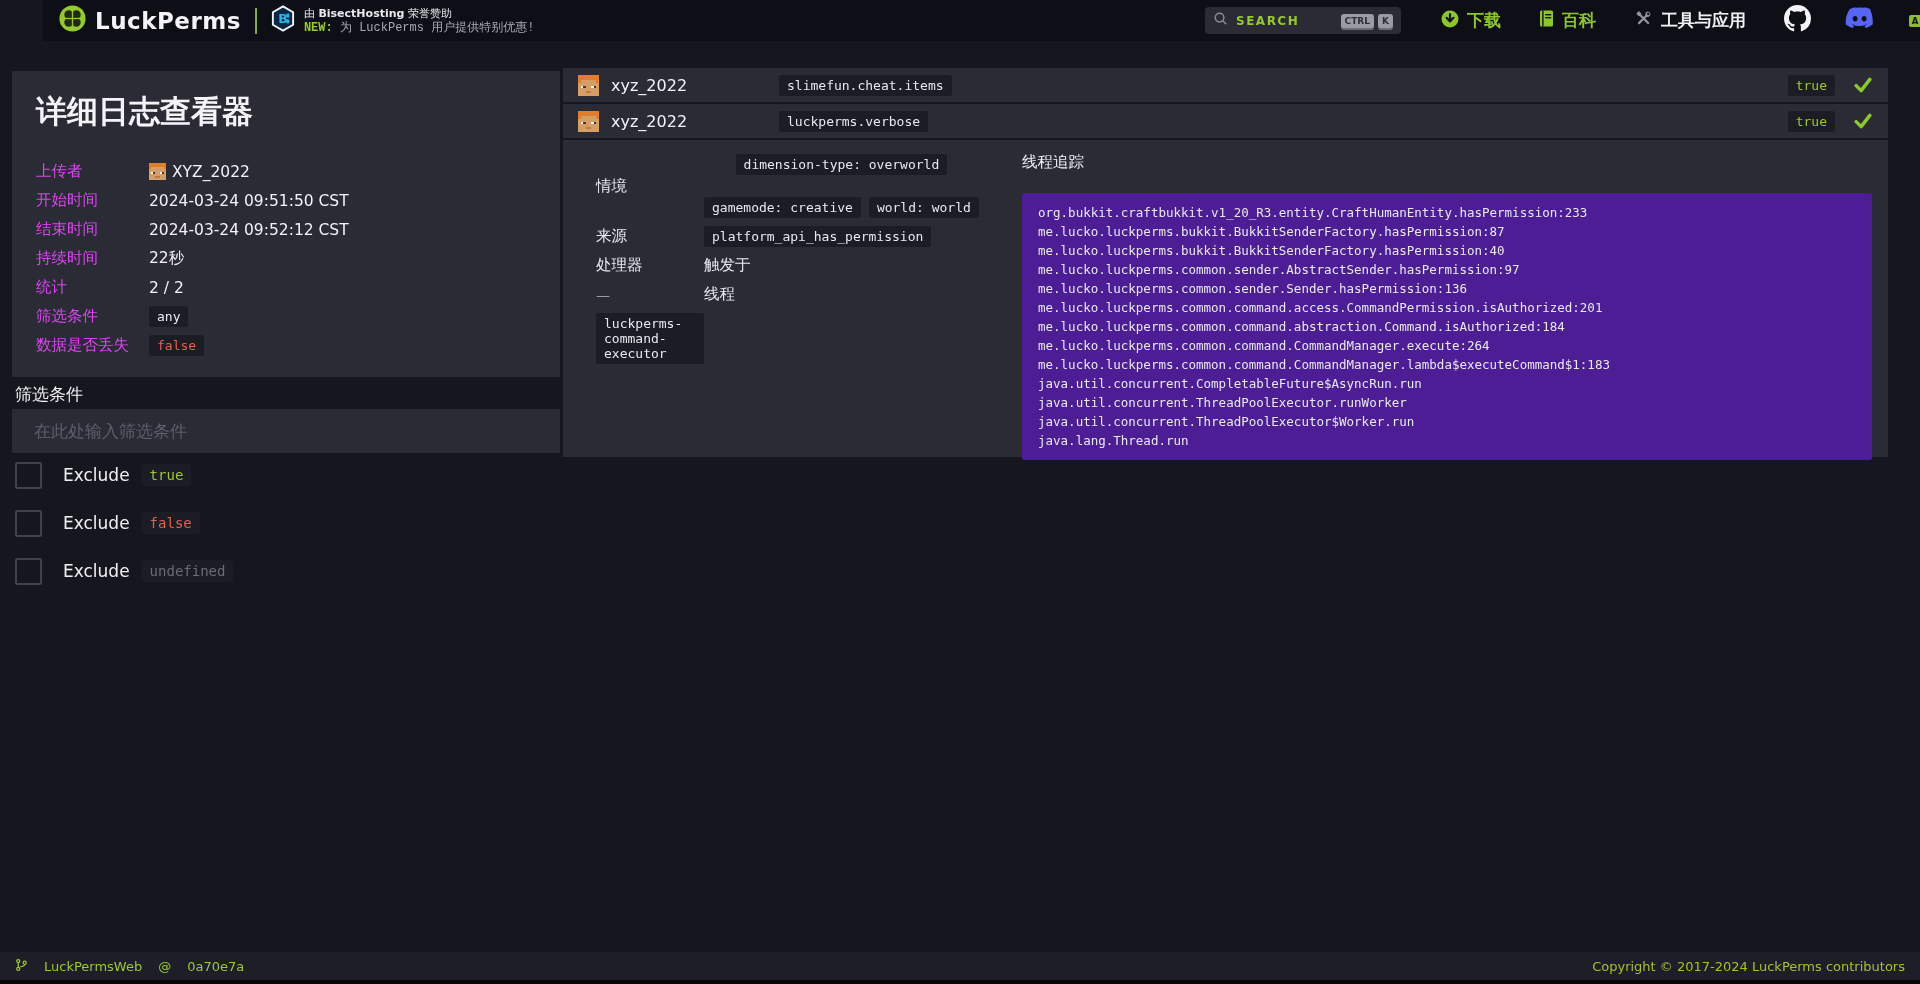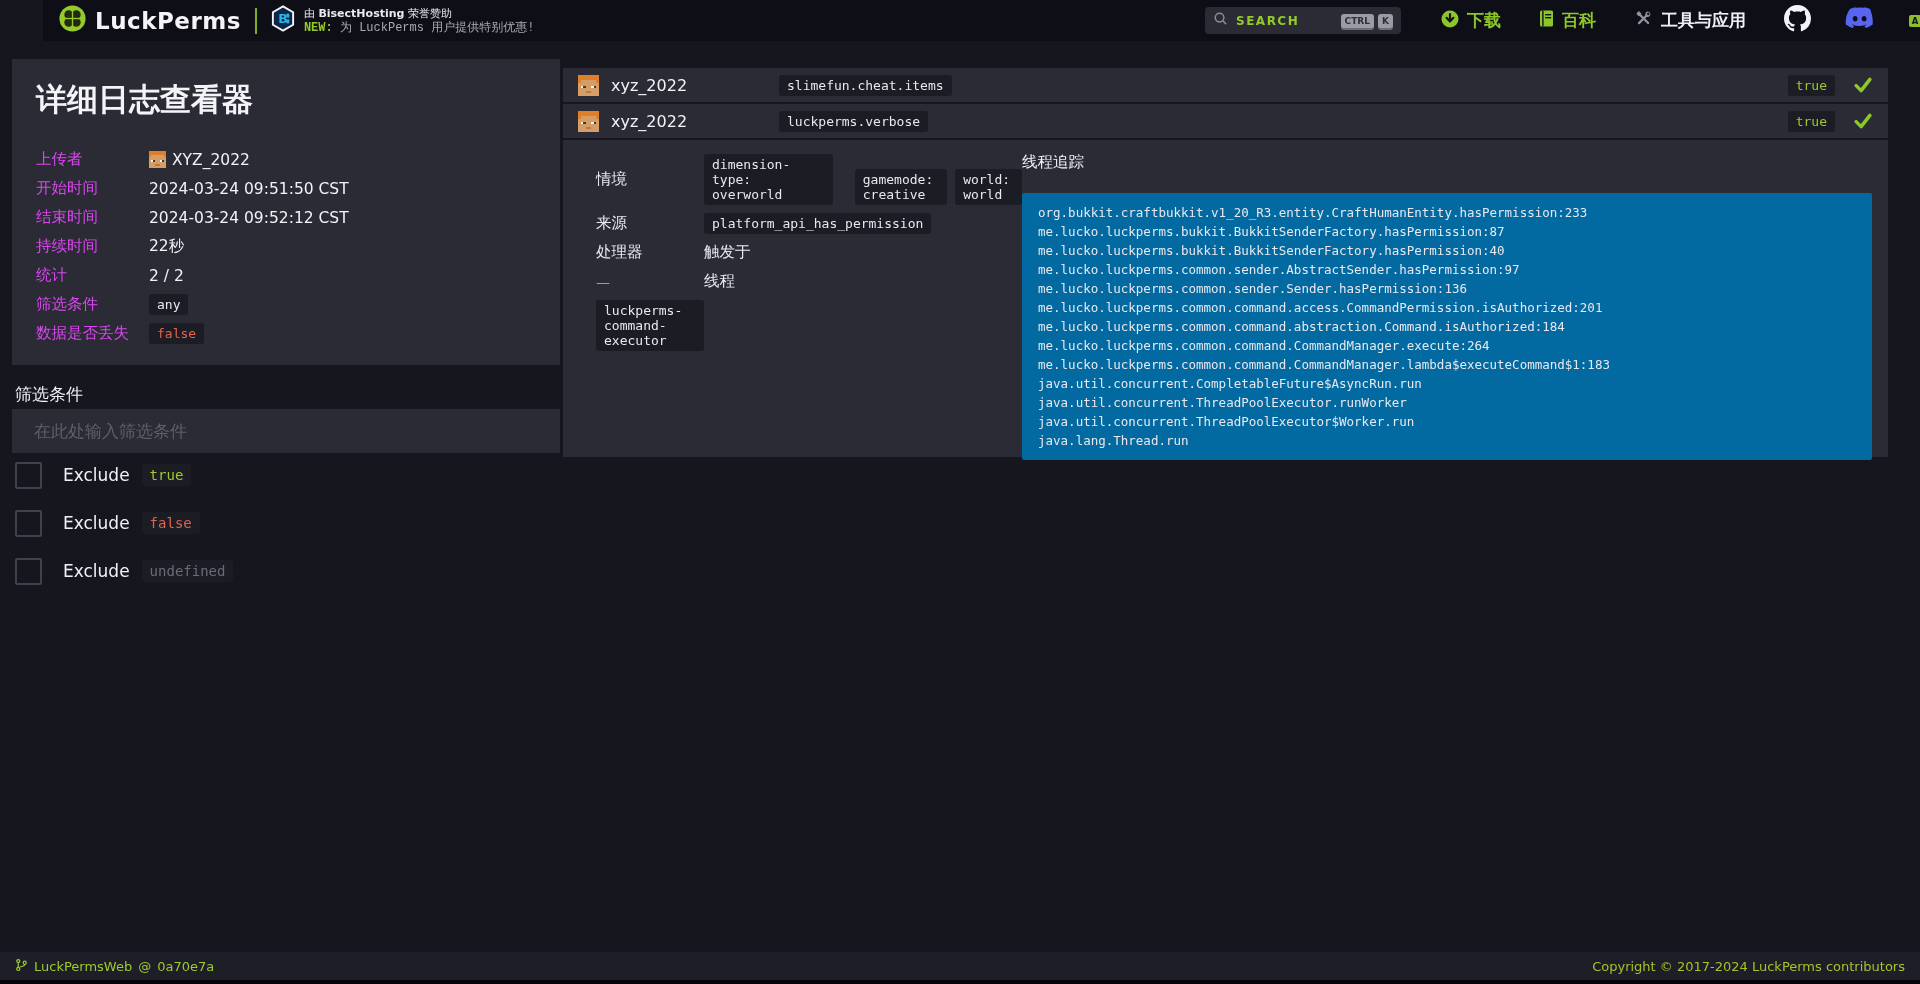--- a/index.html
+++ b/index.html
@@ -28,21 +28,21 @@
             padding:2px 4px; box-shadow:0 2px 0 #6e6e79; line-height:10px;text-align:center; }
   .nav-item { display:flex; align-items:center; gap:8px; margin-right:38px; cursor:pointer; }
   .nav-item .txt-green { color:#8dc62a; font-size:17px; font-weight:600; }
   .nav-item .txt-white { color:#eef0f3; font-size:17px; font-weight:600; }
   .nav-iconbtn { margin-right:34px; cursor:pointer; display:flex; align-items:center; }
   .translate-wrap { display:flex; gap:2px; }
   .tr-sq { width:12px; height:12px; background:#8fbe2c; color:#13131c; font-size:8.5px; font-weight:800;
            border-radius:2px; display:flex; align-items:center; justify-content:center; }
 
   
-  .side-panel { position:absolute; left:12px; top:59px; width:548px; height:306px; background:#2b2b36;
+  .side-panel { position:absolute; left:12px; top:71px; width:548px; height:306px; background:#2b2b36;
                 padding:20px 24px; }
   .side-title { color:#f4f4f8; font-size:31px; font-weight:800; margin-bottom:24px; }
   .meta-row { display:flex; align-items:center; height:29px; }
   .meta-label { flex:0 0 113px; color:#d946ef; font-size:15.5px; }
   .meta-value { color:#f2f2f7; font-size:15.5px; display:flex; align-items:center; gap:6px; }
   .badge { font-family:"DejaVu Sans Mono","Liberation Mono",monospace; font-size:13px; background:#1c1c25;
            color:#e8e8ef; padding:3px 8px; border-radius:3px; }
   .badge.red { color:#e2644d; }
   .badge.green { color:#9ccb2c; }
   .badge.gray { color:#6b6b78; }
@@ -67,34 +67,34 @@
                 padding:0 15px; cursor:pointer; }
   .row-user { color:#f2f2f7; font-size:16px; width:168px; margin-left:12px; }
   .row-true { margin-left:auto; }
   .row-check { margin-left:18px; display:flex; align-items:center; }
 
   .detail-panel { background:#2b2b36; height:317px; display:flex; padding:14px 16px 14px 33px; }
   .detail-left { width:426px; flex:0 0 426px; }
   .detail-grid { display:grid; grid-template-columns:108px auto; row-gap:8px; align-items:center;
                  justify-items:start; }
   .detail-label { color:#e9e9f0; font-size:15.5px; }
-  .ctx-lines { display:flex; flex-direction:row; gap:22px; align-items:flex-end; }
+  .ctx-lines { display:flex; flex-direction:column; gap:22px; align-items:center; }
   .ctx-line { display:flex; gap:8px; }
   .processor-badge { max-width:323px; word-break:break-all; line-height:17px; }
   .dash { color:#9a9aa5; font-size:14px; }
   .detail-right { flex:1; }
   .trace-heading { color:#f0f0f5; font-size:15.5px; margin-bottom:20px; margin-top:-2px;font-family:Liberation Serif, serif; }
-  .trace-box { background:#0369a1; border-radius:2px; padding:10px 16px; }
+  .trace-box { background:#4c1d95; border-radius:2px; padding:10px 16px; }
   .trace-line { font-family:"DejaVu Sans Mono","Liberation Mono",monospace; font-size:12.5px;
                 line-height:19px; color:#e8e8ef; white-space:pre; }
 
   
   .footer { position:absolute; left:0; top:952px; width:1920px; height:28px; background:#1e1e29;
             display:flex; align-items:center; padding:0 15px; }
-  .footer-left { display:flex; align-items:center; gap:6px; color:#9ccb2c; font-size:13px; }
+  .footer-left { display:flex; align-items:center; gap:16px; color:#9ccb2c; font-size:13px; }
   .footer-left a { color:#9ccb2c; text-decoration:none; cursor:pointer; }
   .footer-right { margin-left:auto; color:#a3c32c; font-size:13px; }
   .bottom-strip { position:absolute; left:0; top:980px; width:1920px; height:4px; background:#050509; }
 </style>
 </head>
 <body>
 
 <div class="viewport">
 
   <div class="navbar">

